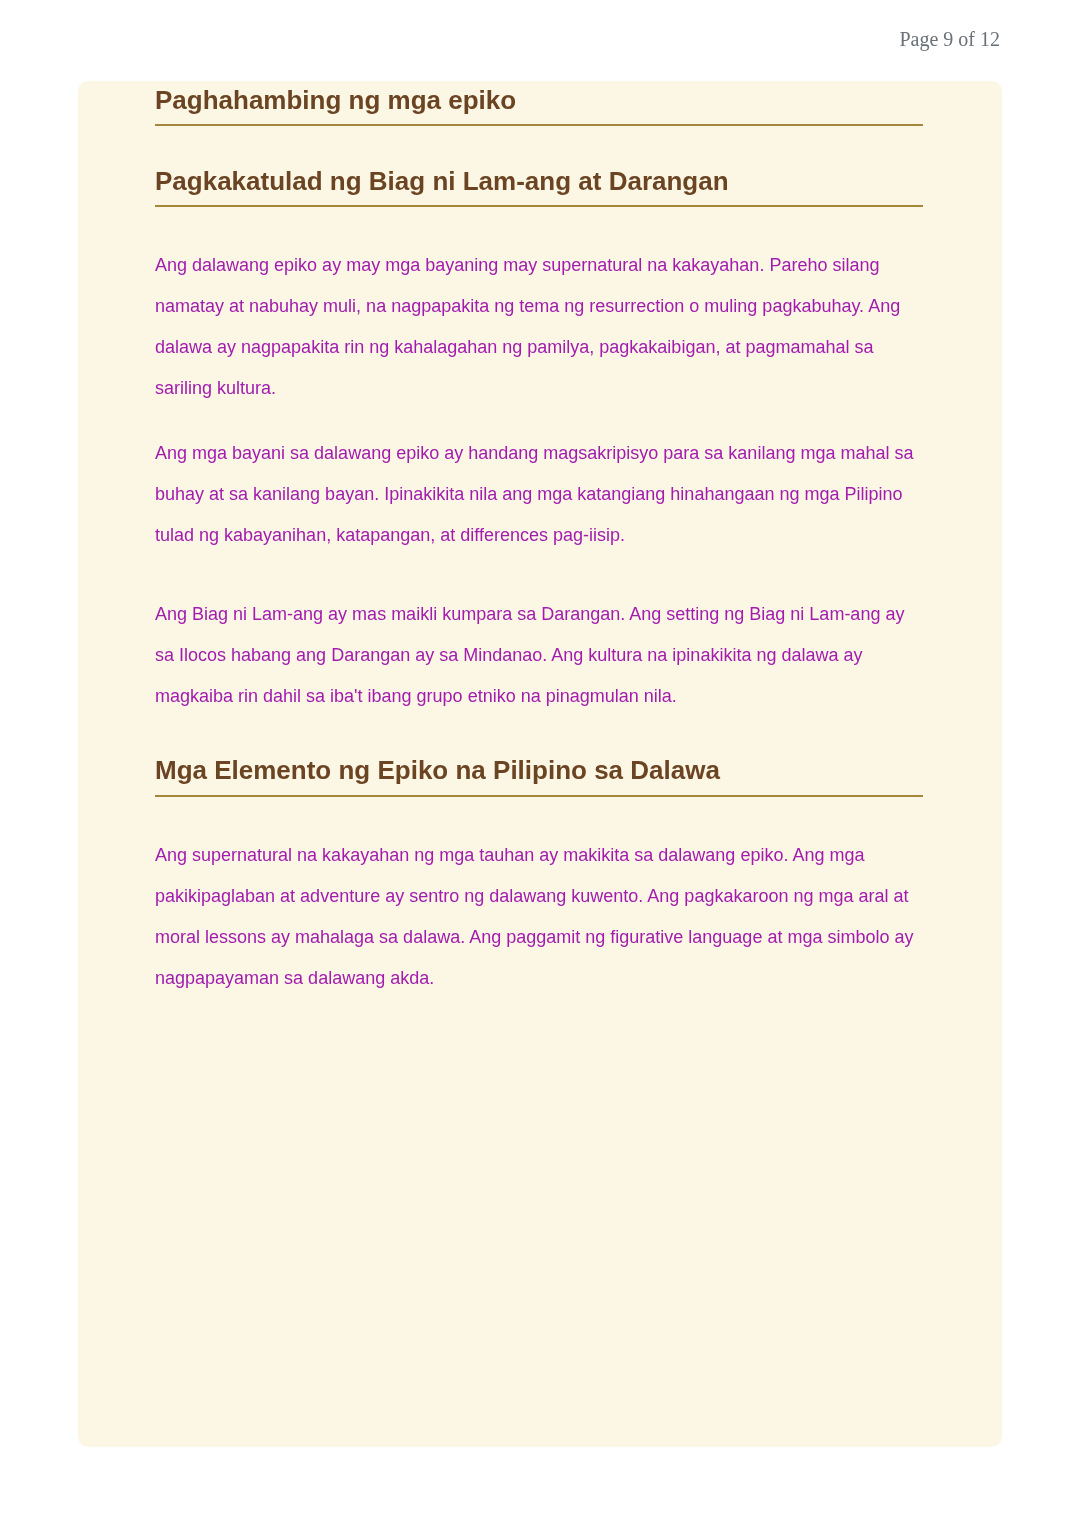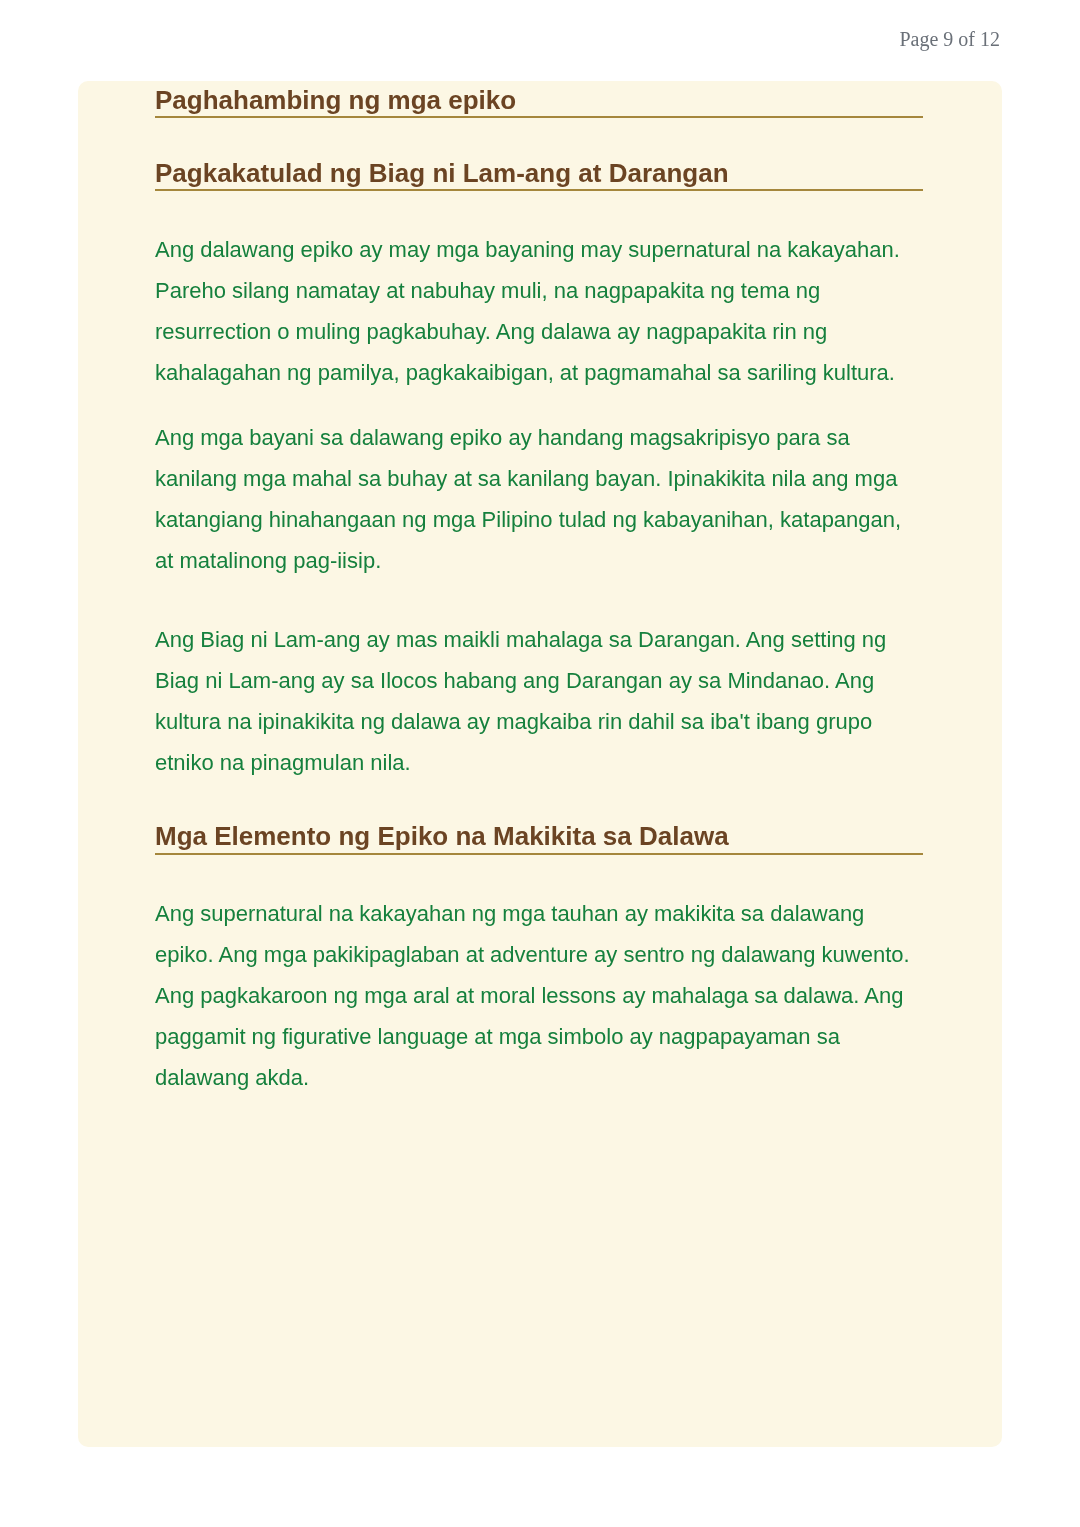--- a/index.html
+++ b/index.html
@@ -34,35 +34,35 @@
     padding: 4px 79px 0 77px;
     box-sizing: border-box;
   }
   .doc-title,
   .section-heading {
     font-size: 26px;
     font-weight: bold;
     line-height: 1.2;
     color: #6B4423;
     border-bottom: 2px solid #A5873C;
-    padding-bottom: 0;
+    padding-bottom: 8px;
     margin: 0;
   }
   .doc-title {
     margin-top: 0;
     margin-bottom: 40px;
   }
   .section-heading {
     margin-top: 38px;
     margin-bottom: 0;
   }
   .section p {
-    font-size: 22px;
+    font-size: 18px;
     line-height: 41px;
-    color: #15803d;
+    color: #a21caf;
     margin: 0 0 24px 0;
   }
   .section p:first-of-type {
     margin-top: 38px;
   }
   .footer-brand {
     position: absolute;
     top: 1473px;
     left: 0;
     width: 100%;
@@ -78,29 +78,29 @@
 
   <div class="page-indicator">Page 9 of 12</div>
 
   <div class="card">
 
     <h1 class="doc-title">Paghahambing ng mga epiko</h1>
 
     <div class="section">
       <h2 class="section-heading">Pagkakatulad ng Biag ni Lam-ang at Darangan</h2>
       <p>Ang dalawang epiko ay may mga bayaning may supernatural na kakayahan. Pareho silang namatay at nabuhay muli, na nagpapakita ng tema ng resurrection o muling pagkabuhay. Ang dalawa ay nagpapakita rin ng kahalagahan ng pamilya, pagkakaibigan, at pagmamahal sa sariling kultura.</p>
-      <p>Ang mga bayani sa dalawang epiko ay handang magsakripisyo para sa kanilang mga mahal sa buhay at sa kanilang bayan. Ipinakikita nila ang mga katangiang hinahangaan ng mga Pilipino tulad ng kabayanihan, katapangan, at matalinong pag-iisip.</p>
+      <p>Ang mga bayani sa dalawang epiko ay handang magsakripisyo para sa kanilang mga mahal sa buhay at sa kanilang bayan. Ipinakikita nila ang mga katangiang hinahangaan ng mga Pilipino tulad ng kabayanihan, katapangan, at differences pag-iisip.</p>
     </div>
 
     <div class="section">
-      <p>Ang Biag ni Lam-ang ay mas maikli mahalaga sa Darangan. Ang setting ng Biag ni Lam-ang ay sa Ilocos habang ang Darangan ay sa Mindanao. Ang kultura na ipinakikita ng dalawa ay magkaiba rin dahil sa iba't ibang grupo etniko na pinagmulan nila.</p>
+      <p>Ang Biag ni Lam-ang ay mas maikli kumpara sa Darangan. Ang setting ng Biag ni Lam-ang ay sa Ilocos habang ang Darangan ay sa Mindanao. Ang kultura na ipinakikita ng dalawa ay magkaiba rin dahil sa iba't ibang grupo etniko na pinagmulan nila.</p>
     </div>
 
     <div class="section">
-      <h2 class="section-heading">Mga Elemento ng Epiko na Makikita sa Dalawa</h2>
+      <h2 class="section-heading">Mga Elemento ng Epiko na Pilipino sa Dalawa</h2>
       <p>Ang supernatural na kakayahan ng mga tauhan ay makikita sa dalawang epiko. Ang mga pakikipaglaban at adventure ay sentro ng dalawang kuwento. Ang pagkakaroon ng mga aral at moral lessons ay mahalaga sa dalawa. Ang paggamit ng figurative language at mga simbolo ay nagpapayaman sa dalawang akda.</p>
     </div>
 
   </div>
 
   <div class="footer-brand">Mindanao</div>
 
 </div>
 
 </body></html>

